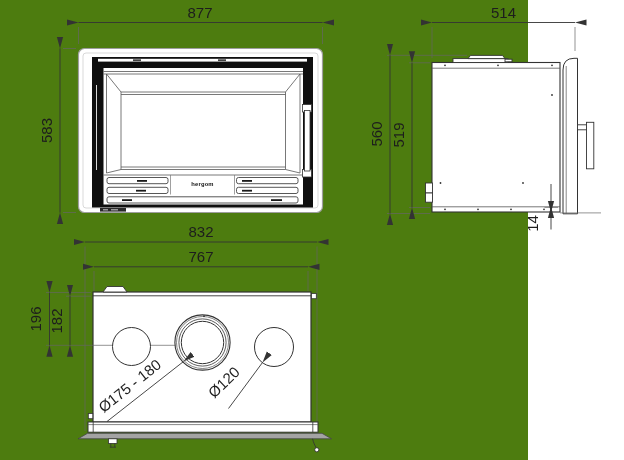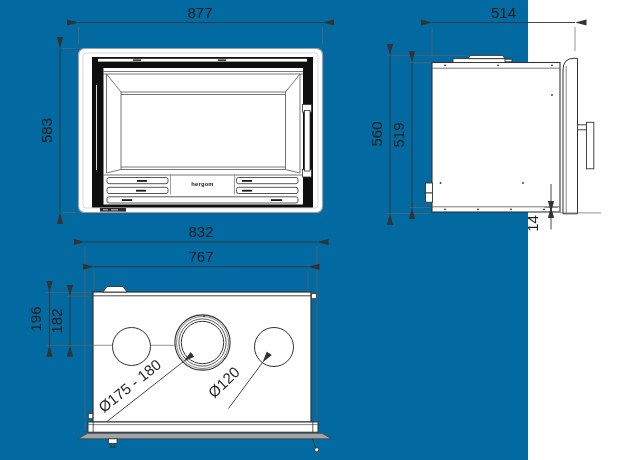--- a/index.html
+++ b/index.html
@@ -1,16 +1,16 @@
 <!DOCTYPE html>
 <html><head>
 <meta charset="utf-8">
 <style>
   html,body{margin:0;padding:0;background:#ffffff;}
-  .stage{width:528px;height:460px;background:#0369a1;position:relative;font-family:"Liberation Sans",sans-serif;}
+  .stage{width:528px;height:460px;background:#4d7c0f;position:relative;font-family:"Liberation Sans",sans-serif;}
   svg{display:block;}
   .dim{font:15px "Liberation Sans",sans-serif;fill:#1d1d1d;}
   .brand{font:bold 5.8px "Liberation Sans",sans-serif;fill:#111;letter-spacing:.2px;}
   .thin{stroke:#555;stroke-width:.8;fill:none;}
   .ext{stroke:#666;stroke-width:.7;fill:none;}
   .dimline{stroke:#333;stroke-width:.9;fill:none;}
 </style>
 </head>
 <body>
 

